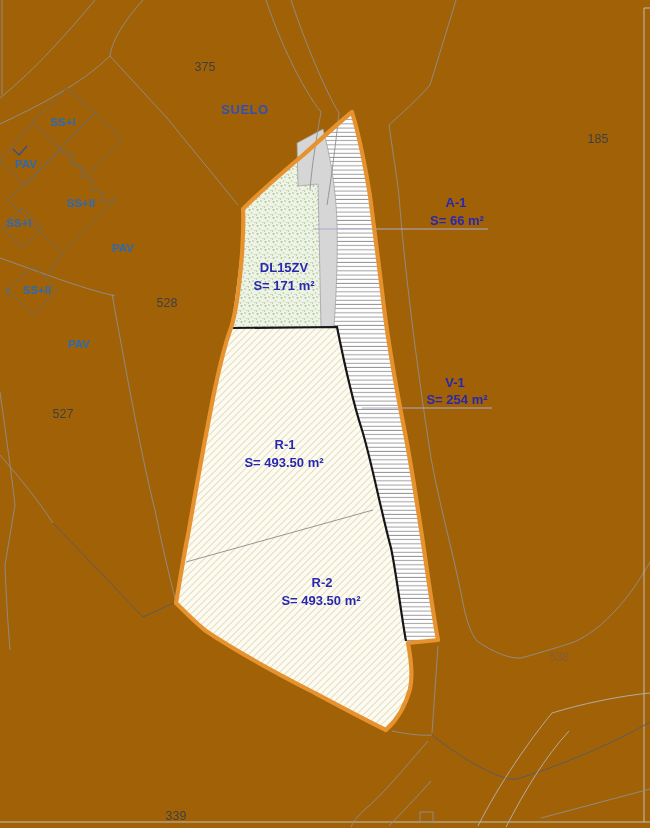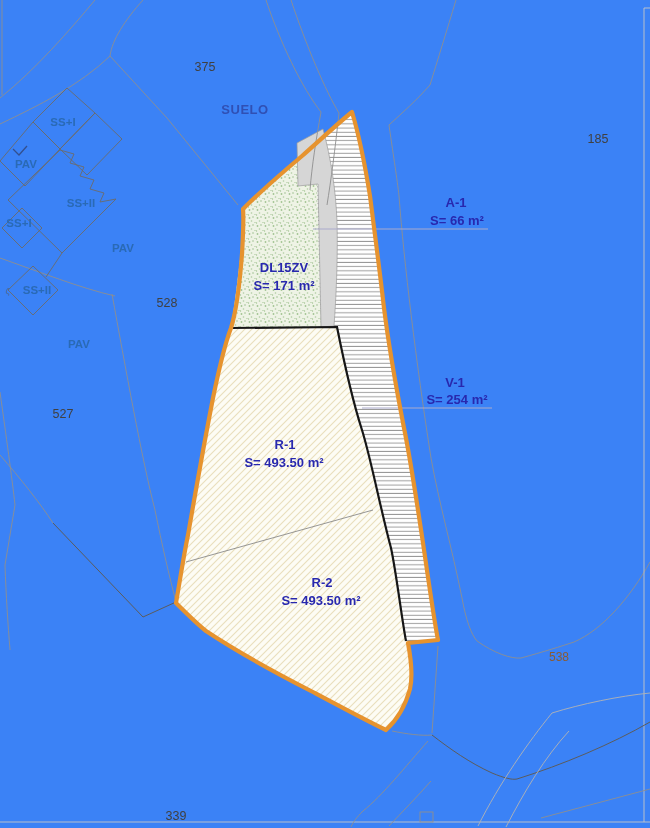--- a/index.html
+++ b/index.html
@@ -1,16 +1,16 @@
 <!DOCTYPE html>
 <html style="--orange-boundary: #E6932F; --zone-label-blue: #2828AE; --building-label-blue: #2A6AB5; --suelo-label-blue: #3050B4; --parcel-number-gray: #404040; --ref-538-brown: #8A5B33; --leader-line: #A9A9CB; --gray-fill: #D6D6D6; --green-fill: #EEF3E5; --r-hatch-background: #FDFCF4;"><head>
 <meta charset="utf-8">
 <style>
   html,body{margin:0;padding:0;background:#ffffff;}
-  .stage{position:relative;width:650px;height:828px;background:#3b82f6;overflow:hidden;
+  .stage{position:relative;width:650px;height:828px;background:#a16207;overflow:hidden;
          font-family:"Liberation Sans", sans-serif;}
   svg{display:block}
   
   .ln   {fill:none;stroke:#8f8f8f;stroke-width:0.9;}
   .ln-dk{fill:none;stroke:#5c5c5c;stroke-width:1;}
   .ln-lt{fill:none;stroke:#b3b3b3;stroke-width:0.9;}
   .ln-frame{fill:none;stroke:#c6c6c6;stroke-width:0.9;}
   .bld  {fill:none;stroke:#6b6b6b;stroke-width:0.9;stroke-linejoin:miter;}
   .orange{fill:none;stroke:var(--orange-boundary,#E6932F);stroke-width:4.2;
           stroke-linejoin:round;stroke-linecap:round;}

